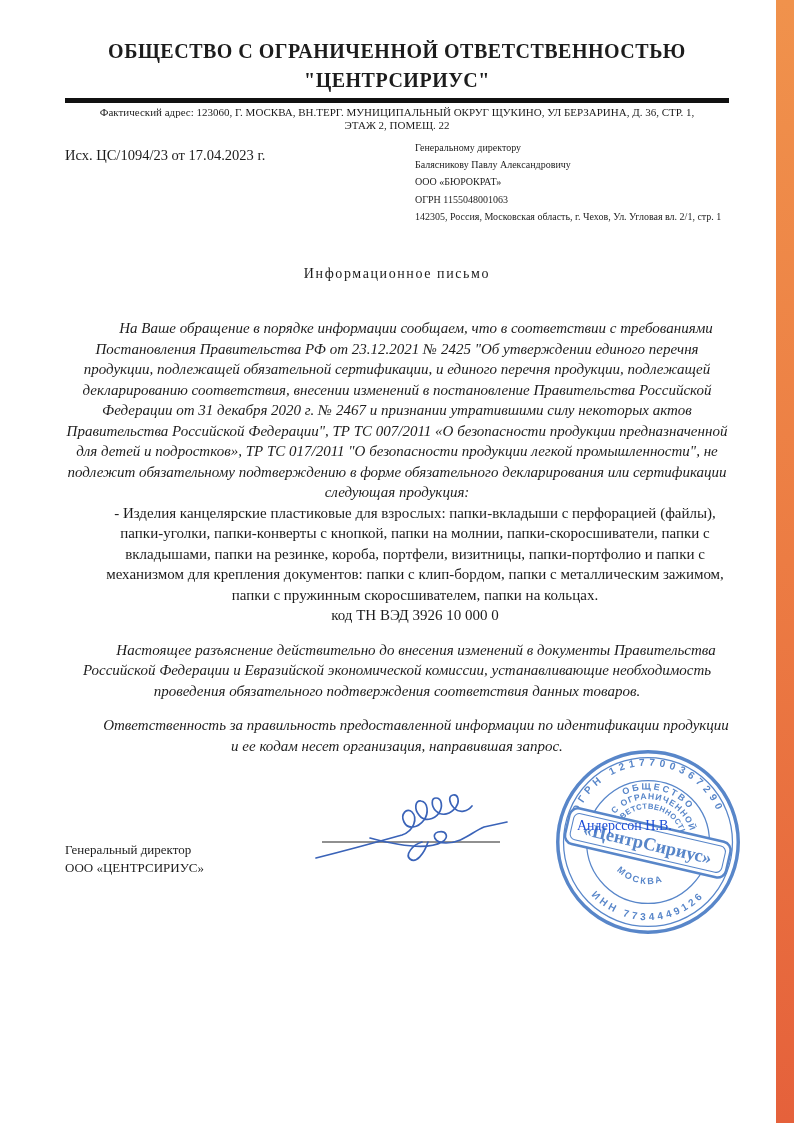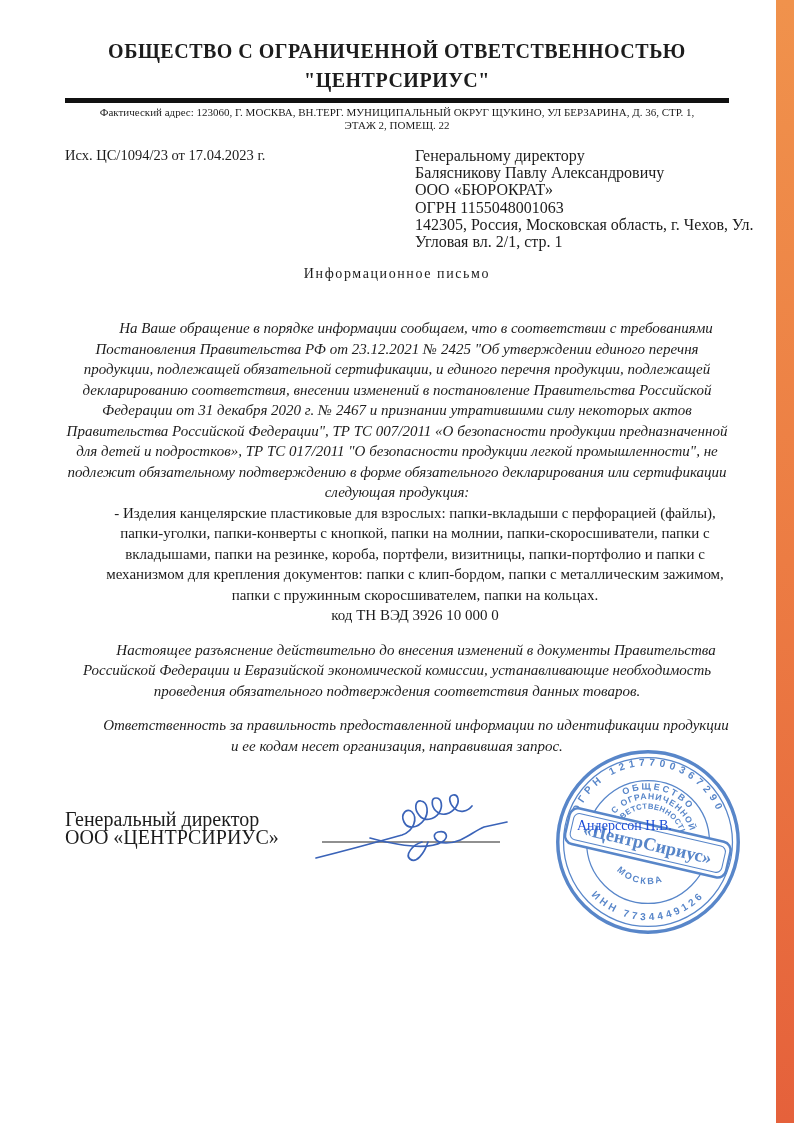--- a/index.html
+++ b/index.html
@@ -9,31 +9,31 @@
   }
   .accent-strip{
     position:absolute;top:0;right:0;width:18px;height:1123px;
     background:linear-gradient(180deg,var(--accent-top,#F0924C) 0%,#EC7C43 50%,var(--accent-bottom,#E5613B) 100%);
   }
   .header{position:absolute;top:34px;left:65px;width:664px;text-align:center;}
   .org-name{font-weight:bold;font-size:20px;line-height:23px;letter-spacing:.5px;margin:6px;}
   .header-bar{height:5px;background:var(--bar-color,#111);margin-top:5px;}
   .header-address{font-weight:normal;font-size:11px;line-height:12.5px;margin-top:3px;}
   .ref-line{position:absolute;top:147px;left:65px;width:340px;font-size:14.5px;}
-  .recipient{position:absolute;top:147px;left:415px;width:345px;font-size:16px;line-height:17.2px;}
+  .recipient{position:absolute;top:139px;left:415px;width:345px;font-size:10px;line-height:17.2px;}
   .letter-title{position:absolute;top:266px;left:65px;width:664px;text-align:center;
     font-size:14px;letter-spacing:1.6px;}
   .body-text{position:absolute;top:318px;left:65px;width:664px;
     font-size:15px;line-height:20.5px;text-align:justify;}
   .body-text p{margin:0;text-align:center;}
   .para{text-indent:38px;font-style:italic;}
   .hang{padding-left:36px;}
   .code-line{padding-left:36px;text-align:left;}
   .spacer{height:14px;}
-  .signoff{position:absolute;top:811px;left:65px;font-size:20px;line-height:17.5px;}
+  .signoff{position:absolute;top:841px;left:65px;font-size:13px;line-height:17.5px;}
   .signature-svg{position:absolute;top:788px;left:310px;z-index:3;}
   .sig-stroke{fill:none;stroke:var(--signature-color,#3a63b8);stroke-width:1.7;
     stroke-linecap:round;stroke-linejoin:round;}
   .sig-underline{stroke:#222;stroke-width:1.2;}
   .stamp-svg{position:absolute;top:746px;left:552px;z-index:1;opacity:.92;}
   .stamp-svg circle,.stamp-ring{fill:none;stroke:var(--stamp-color,#4a7cc5);}
   .stamp-text{fill:var(--stamp-color,#4a7cc5);font-family:"Liberation Sans","DejaVu Sans",sans-serif;
     font-weight:bold;}
   .stamp-banner-rect{fill:#ffffff;stroke:var(--stamp-color,#4a7cc5);}
   .banner-text{font-family:"Liberation Serif","DejaVu Serif",serif;}

